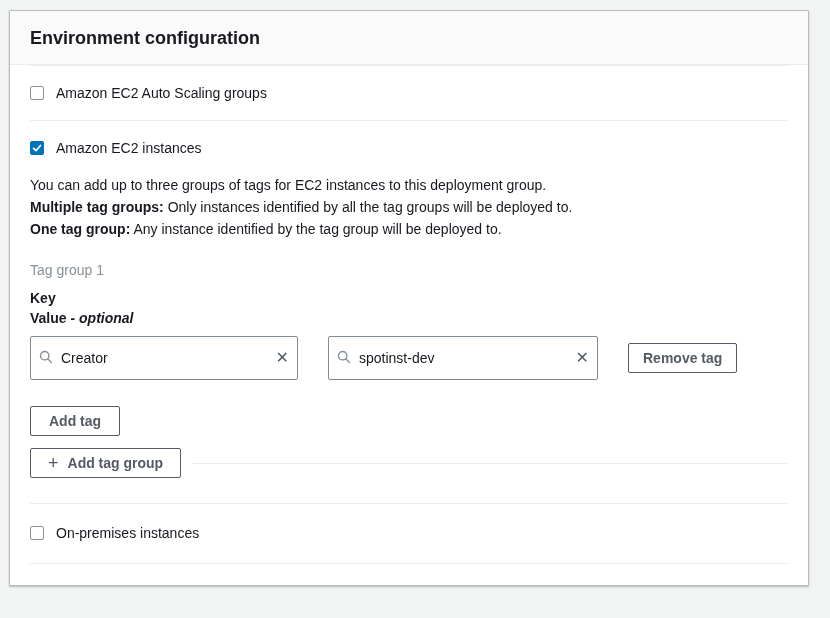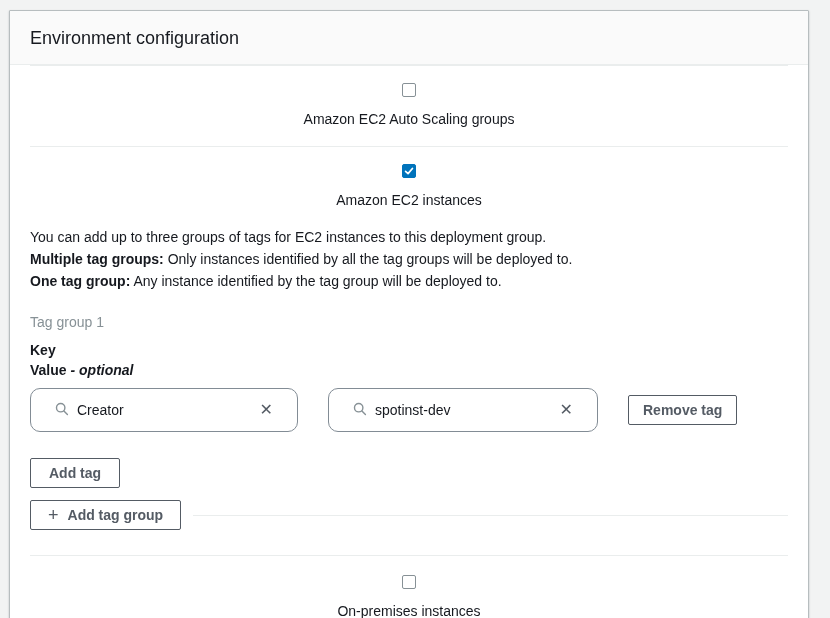--- a/index.html
+++ b/index.html
@@ -22,42 +22,41 @@
   }
   .card-header {
     background: #fafafa;
     border-bottom: 1px solid #eaeded;
     padding: 15px 20px 14px;
   }
   .card-title {
     margin: 0;
     font-size: 18px;
     line-height: 24px;
-    font-weight: 400;
+    font-weight: 700;
     color: #16191f;
   }
   .card-body { padding: 0 20px 21px; }
 
   .desc {
     margin: 20px 0 17px;
     line-height: 21px;
     max-width: 735px;
   }
   .divider {
     border: none;
     border-top: 1px solid #eaeded;
     margin: 0;
   }
   .checkbox-row {
     display: flex;
     align-items: center;
     gap: 12px;
     padding: 17px 0;
     cursor: pointer;
-    flex-direction: column;
   }
   .checkbox-row.ec2 { padding: 17px 0 0; }
   .checkbox-row.onprem { padding: 19px 0 20px; }
   .checkbox {
     width: 14px; height: 14px;
     border: 1px solid #879196;
     border-radius: 2px;
     background: #fff;
     flex: none;
     display: inline-flex;
@@ -81,23 +80,23 @@
   .field-labels .col-value { width: 270px; }
   .field-labels label { font-weight: 700; line-height: 20px; }
   .optional-tag { font-weight: 700; font-style: italic; }
 
   .fields-row { display: flex; align-items: center; margin: 8px 0 0; }
   .search-input {
     display: flex;
     align-items: center;
     height: 44px;
     border: 1px solid #828c95;
-    border-radius: 10px;
+    border-radius: 2px;
     background: #fff;
-    padding: 0 24px;
+    padding: 0 8px;
   }
   .search-input.key   { width: 268px; margin-right: 30px; }
   .search-input.value { width: 270px; margin-right: 30px; }
   .search-input svg { flex: none; margin-right: 8px; }
   .search-input input {
     border: none; outline: none;
     flex: 1; min-width: 0;
     font-family: inherit;
     font-size: 14px;
     color: #16191f;

